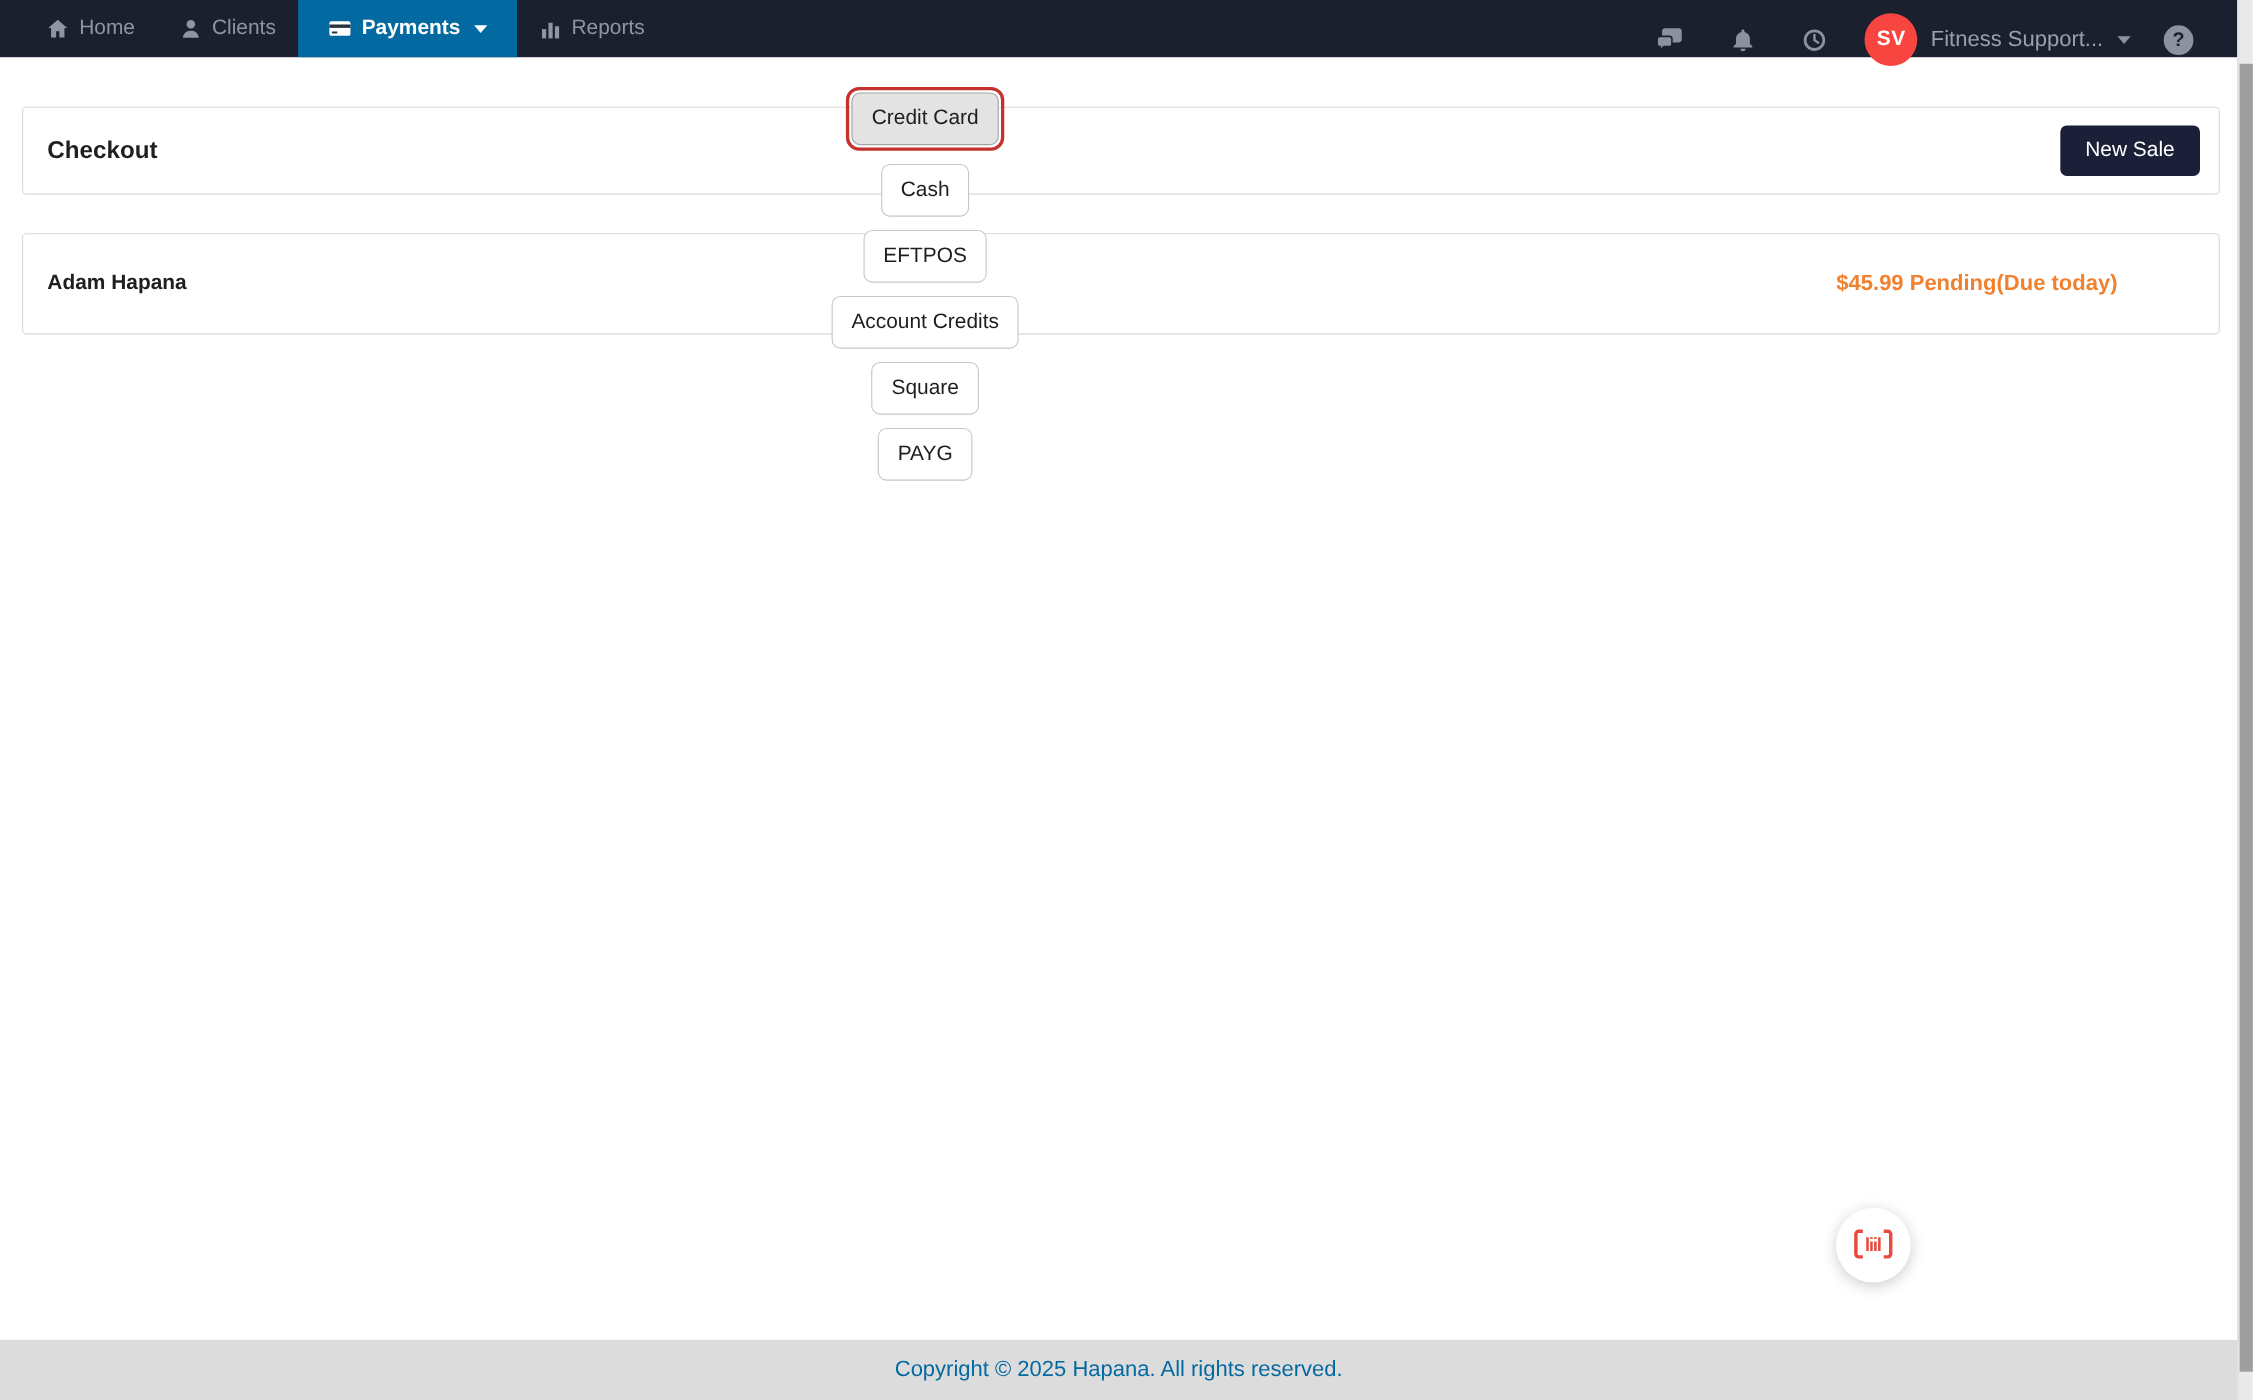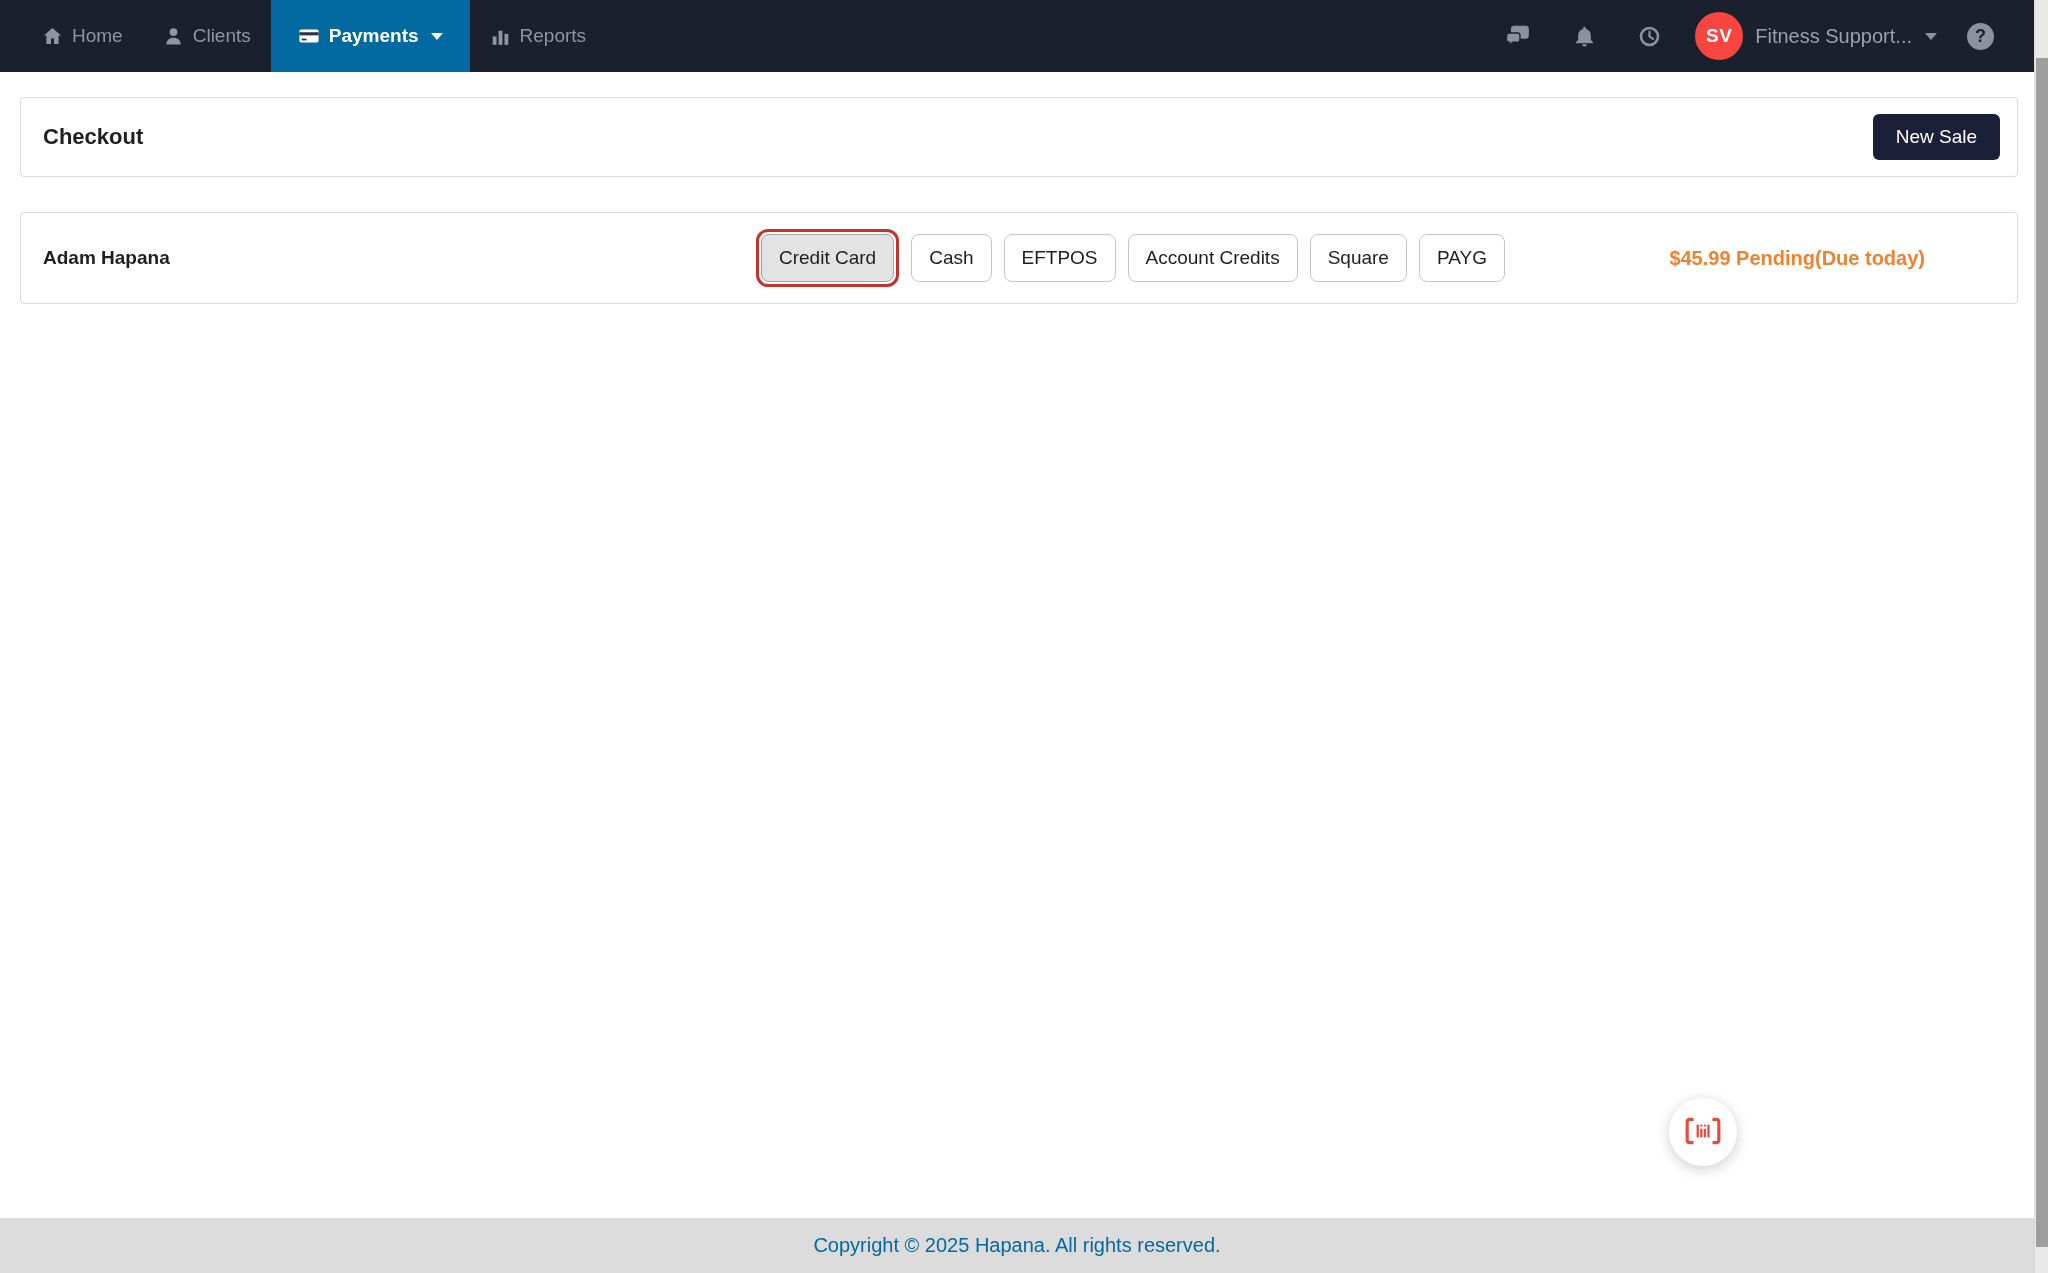--- a/index.html
+++ b/index.html
@@ -6,21 +6,21 @@
   html, body { width: 2048px; height: 1273px; }
   body {
     font-family: "Liberation Sans", "DejaVu Sans", sans-serif;
     background: #ffffff;
     position: relative;
     overflow: hidden;
     color: #1f1f1f;
   }
   
   .navbar {
-    position: absolute; top: 0; left: 0; width: 2034px; height: 72px;
+    position: absolute; top: 0; left: 0; width: 2034px; height: 52px;
     background: #1a202e;
     display: flex; align-items: stretch;
   }
   .nav-left { display: flex; align-items: stretch; padding-left: 22px; }
   .nav-item {
     display: flex; align-items: center; gap: 9px;
     padding: 0 20px; color: #8f96a3; font-size: 19px; cursor: pointer;
   }
   .nav-item.active {
     background: #0369a1; color: #ffffff; padding: 0 27px; font-weight: bold;
@@ -67,21 +67,21 @@
     background: #1b2038; color: #ffffff; border: none; border-radius: 6px;
     font-size: 19px; font-family: inherit; padding: 12px 23px; cursor: pointer;
   }
   .sale-row { top: 212px; height: 92px; }
   .client-name {
     position: absolute; left: 22px; top: 50%; transform: translateY(-50%);
     font-size: 19px; font-weight: bold; color: #1f1f1f;
   }
   .pay-methods {
     position: absolute; left: 735px; top: 50%; transform: translateY(-50%);
-    display: flex; align-items: center; gap: 12px;
+    display: flex; align-items: center; gap: 12px; flex-direction: column;
   }
   .pay-btn {
     height: 48px; background: #ffffff; border: 1px solid #c6c6c6;
     border-radius: 8px; font-size: 19px; font-family: inherit; color: #1e1e1e;
     padding: 0 17px; cursor: pointer; white-space: nowrap;
   }
   .selected-ring {
     border: 3px solid #c5322d; border-radius: 12px; padding: 2px; flex: none;
   }
   .pay-btn.selected { background: #e3e3e3; border-color: #a3a3a3; }

